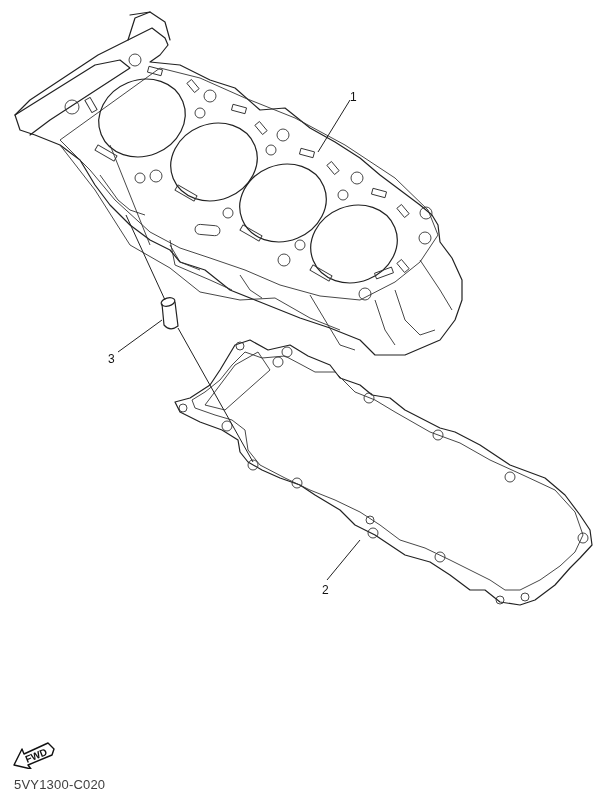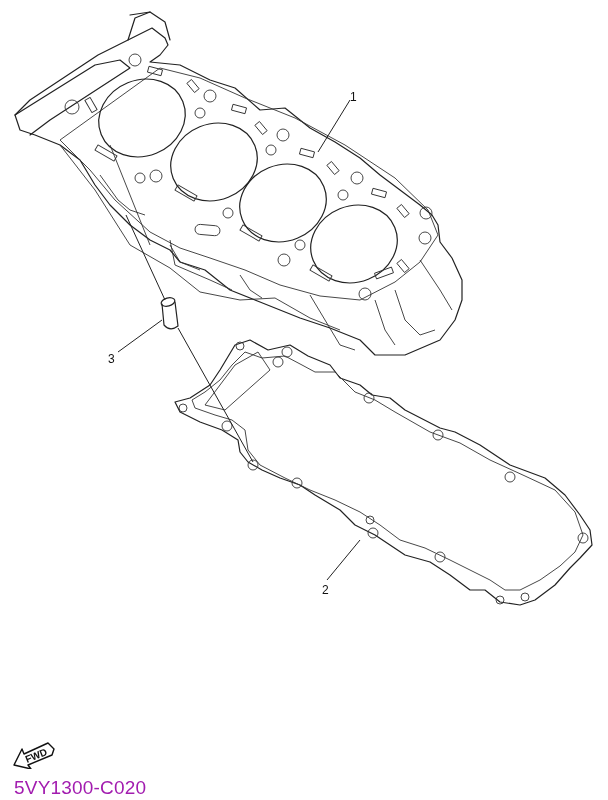--- a/index.html
+++ b/index.html
@@ -3,21 +3,21 @@
   <meta charset="utf-8">
   <style>
     html, body { margin: 0; padding: 0; background: #ffffff; }
     body { width: 608px; height: 800px; position: relative; overflow: hidden; font-family: "Liberation Sans", sans-serif; }
     .canvas { position: absolute; left: 0; top: 0; width: 608px; height: 800px; }
     svg { position: absolute; left: 0; top: 0; }
     .part { fill: none; stroke: #222; stroke-width: 1.2; stroke-linejoin: round; stroke-linecap: round; }
     .part-thin { fill: none; stroke: #333; stroke-width: 0.9; stroke-linejoin: round; }
     .leader { stroke: #222; stroke-width: 1; fill: none; }
     .callout { position: absolute; font-size: 12px; color: #111; line-height: 12px; }
-    .diagram-code { position: absolute; left: 14px; top: 777px; font-size: 19px; color: #a21caf; letter-spacing: 0.2px; }
+    .diagram-code { position: absolute; left: 14px; top: 777px; font-size: 13px; color: #404040; letter-spacing: 0.2px; }
     .fwd { position: absolute; left: 10px; top: 735px; width: 48px; height: 34px; }
   </style>
 </head>
 <body>
 
 <div class="canvas">
   <svg width="608" height="800" viewBox="0 0 608 800">
 
     <g>
 

